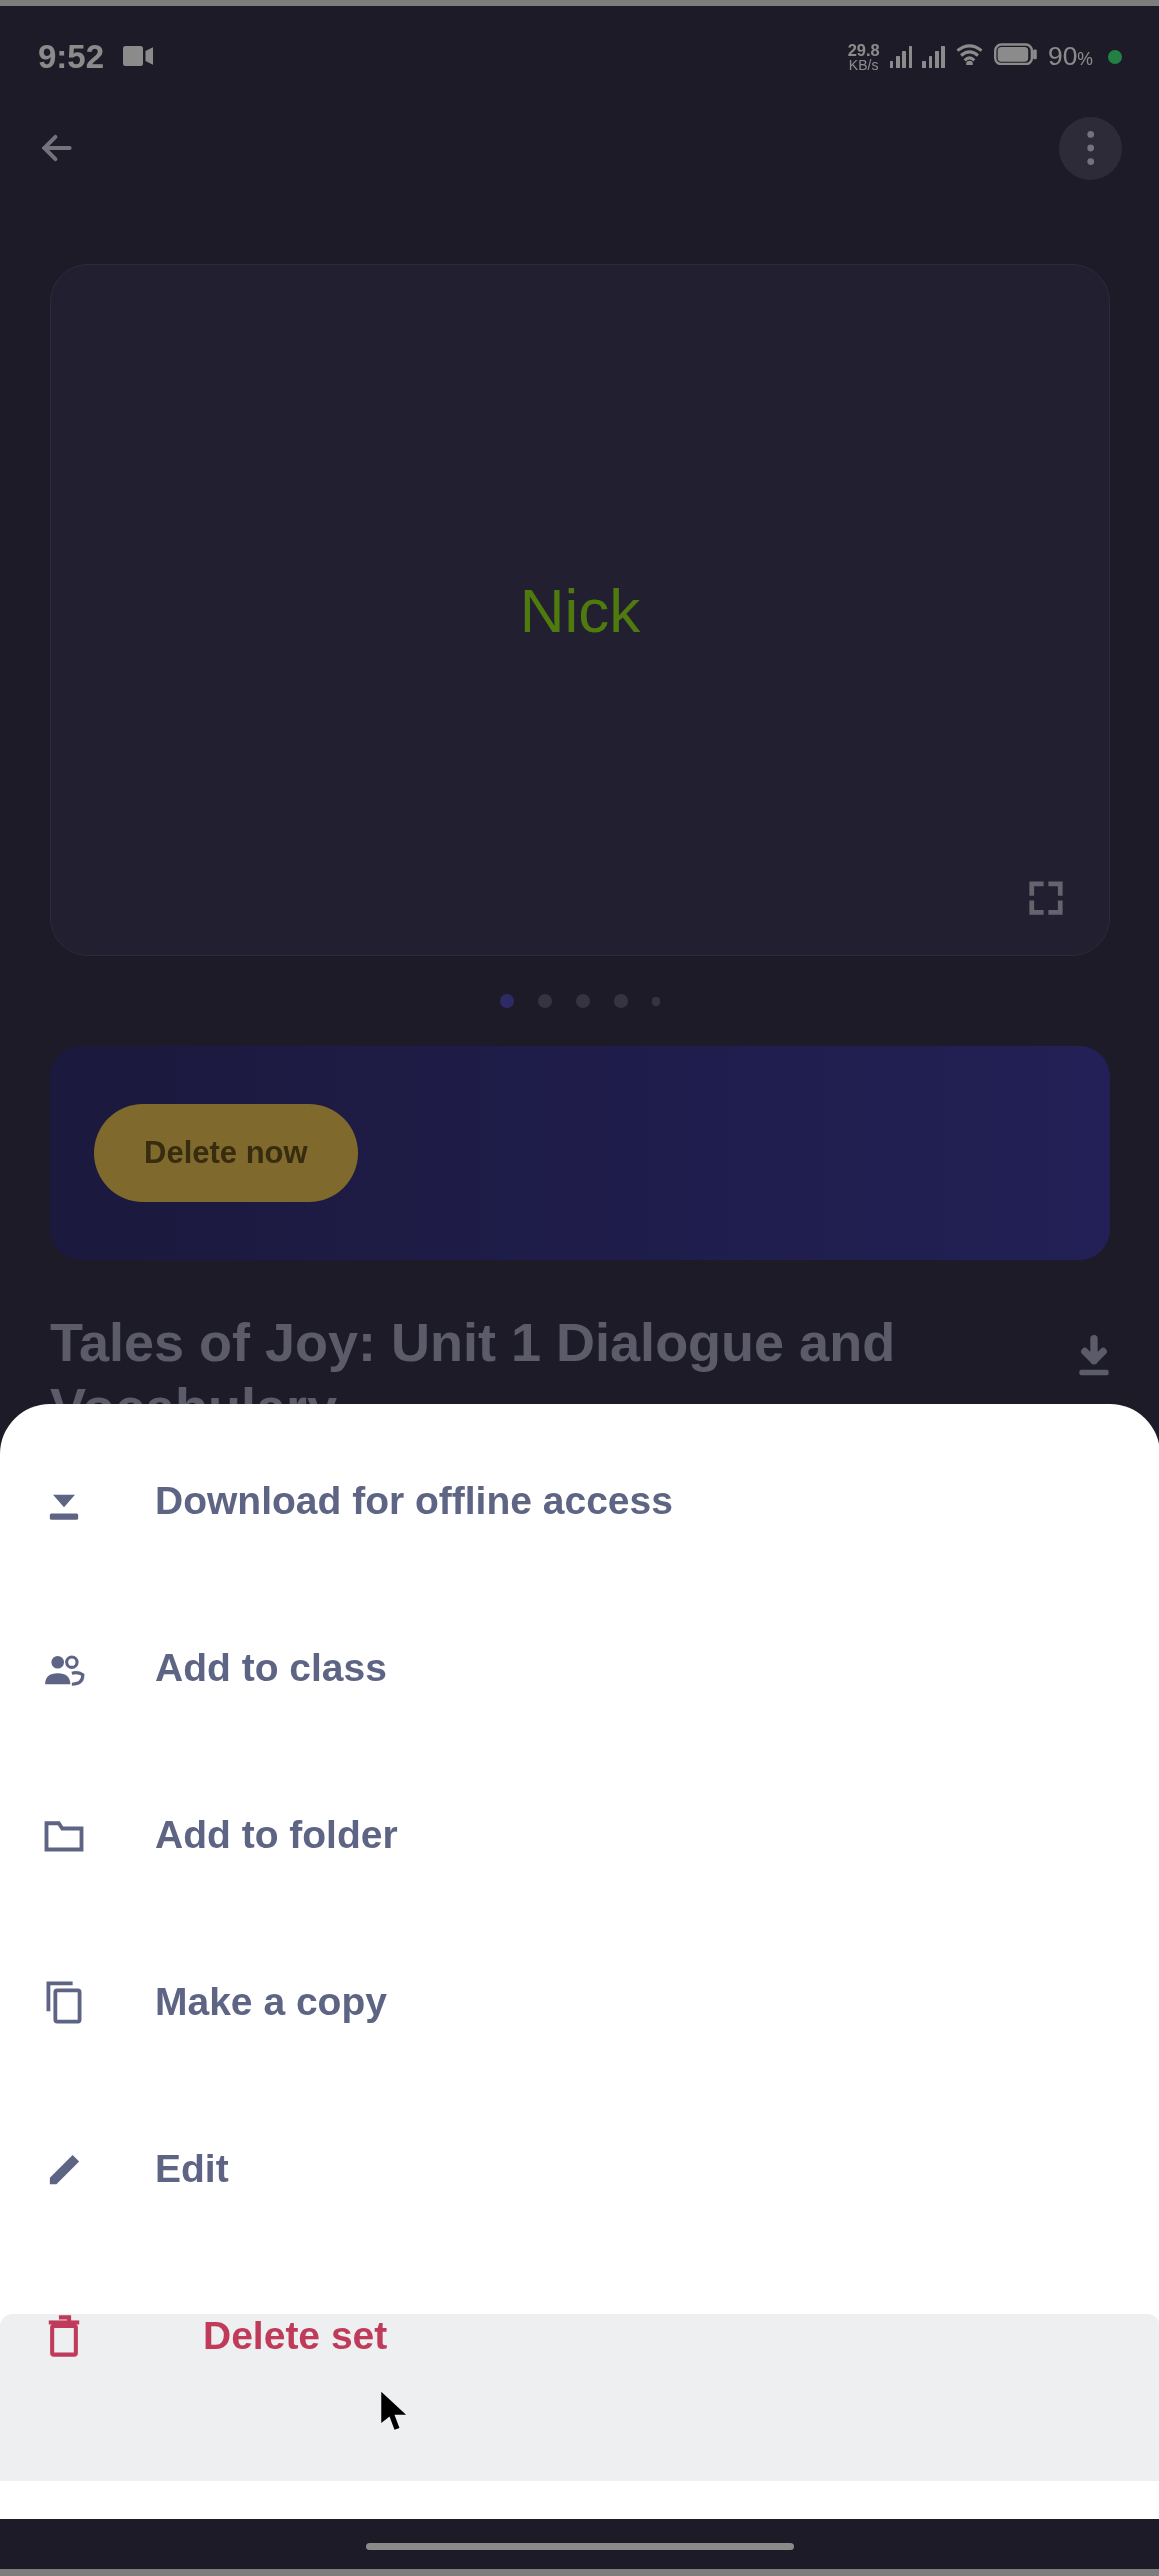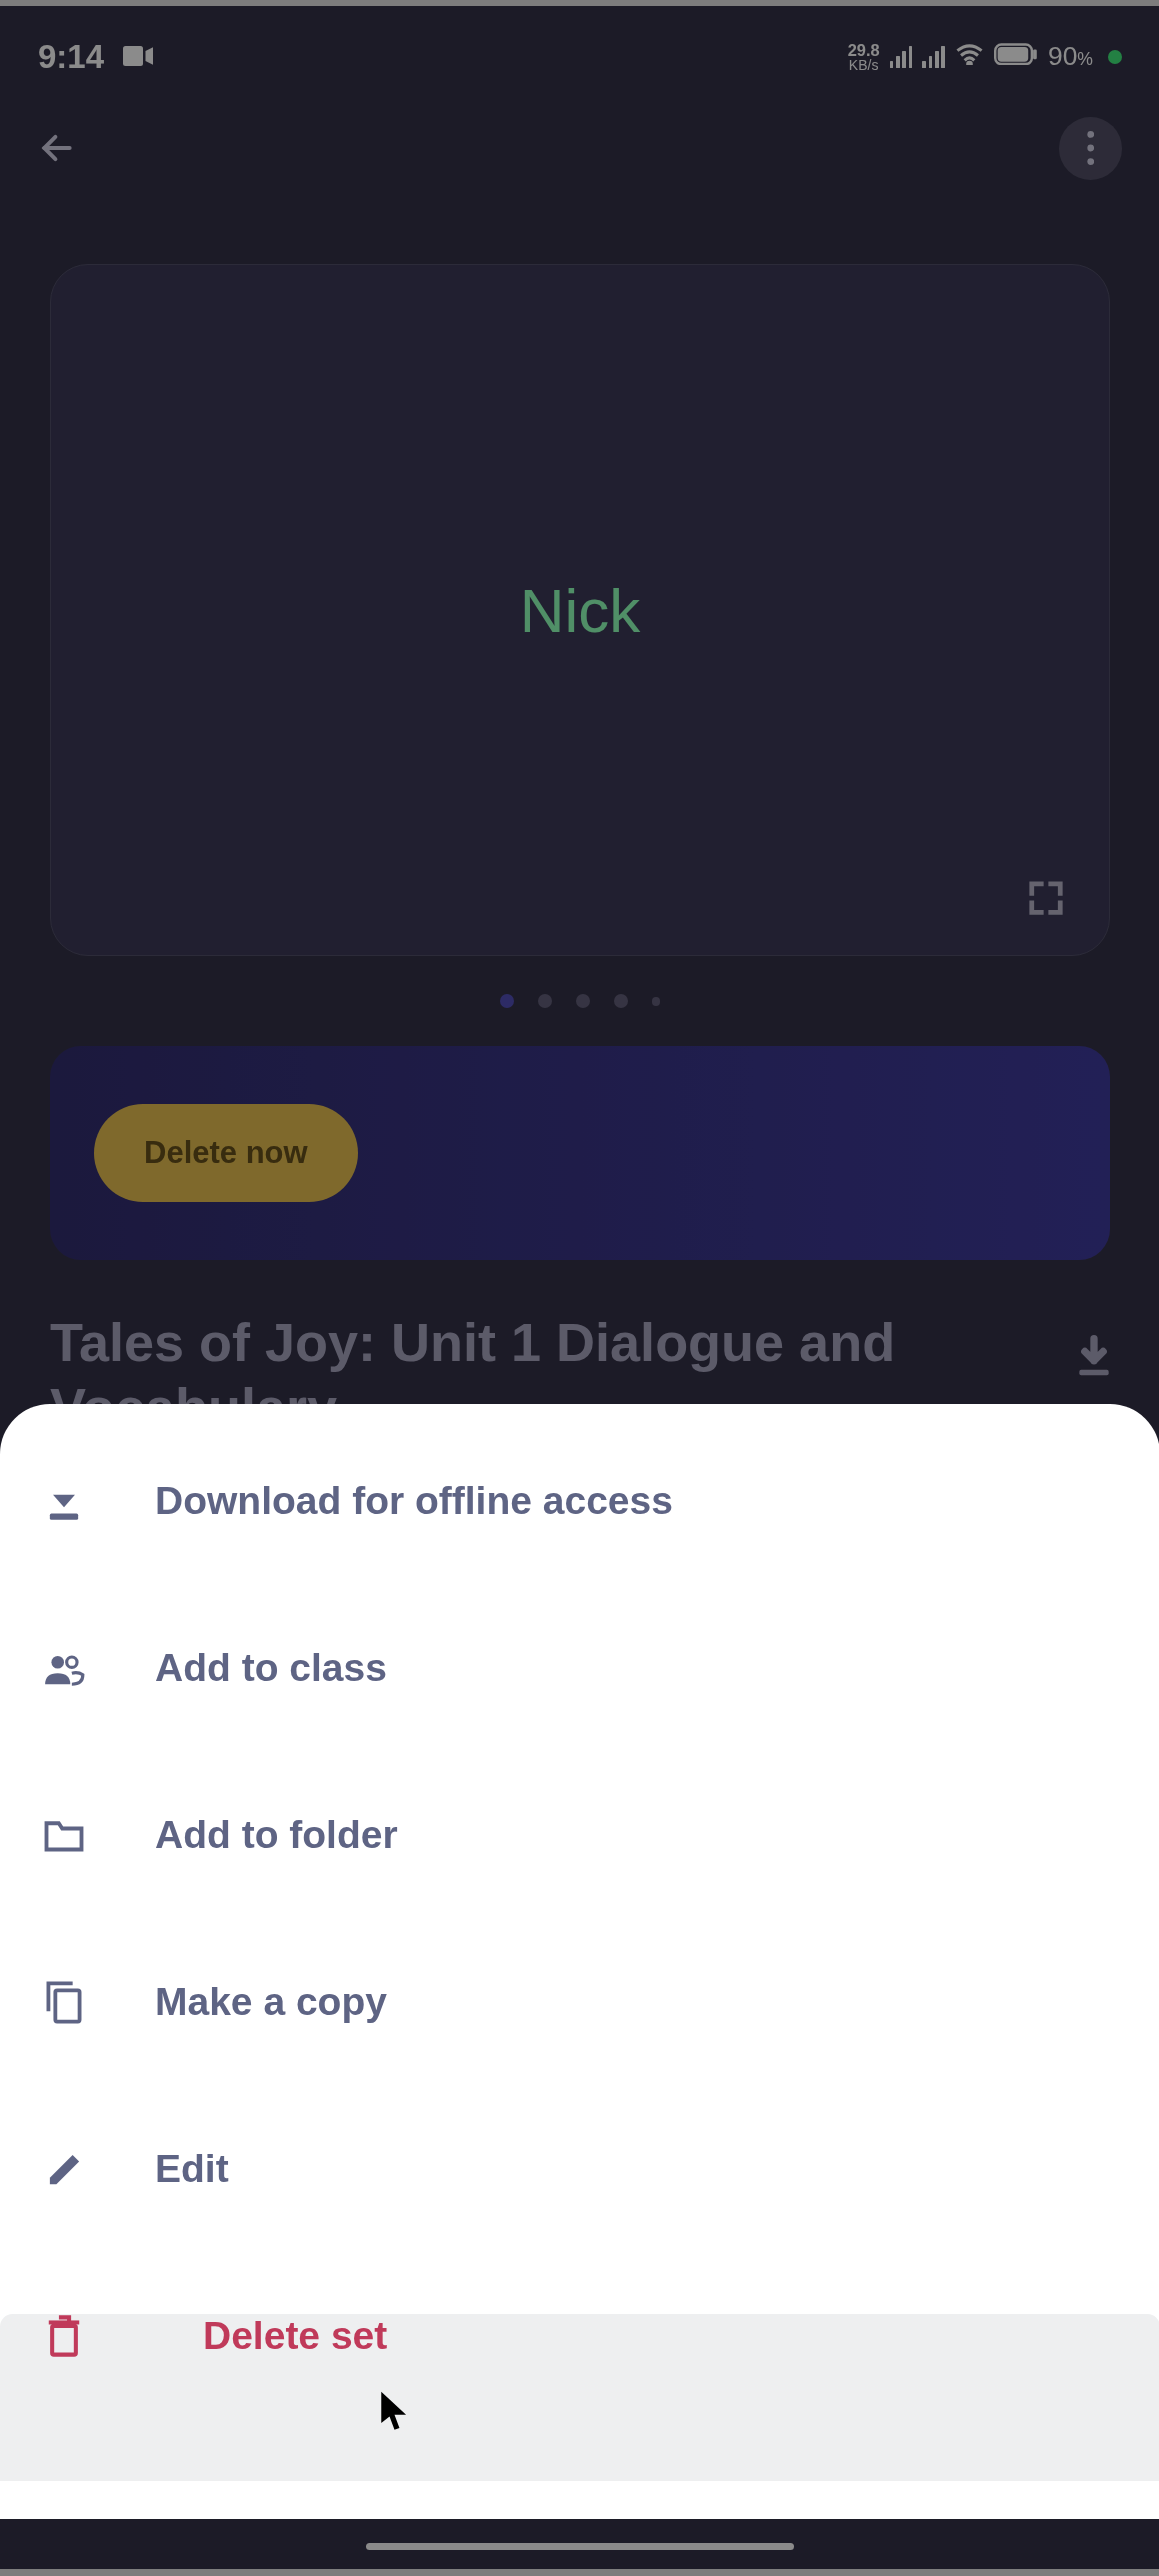--- a/index.html
+++ b/index.html
@@ -60,21 +60,21 @@
     .flashcard {
       height: 692px;
       border: 1.9px solid #4a4860;
       border-radius: 38px;
       background: #373550;
       position: relative;
       display: flex;
       align-items: center;
       justify-content: center;
     }
-    .flashcard-text { font-size: 62px; color: #86efac; font-weight: 500; }
+    .flashcard-text { font-size: 62px; color: #84cc16; font-weight: 500; }
     .fullscreen-icon {
       position: absolute; bottom: 38px; right: 44px;
       width: 38px; height: 38px; color: #a8a6b8;
     }
     .dots { display: flex; justify-content: center; gap: 24px; padding: 38px 0 25px; }
     .dot { width: 14px; height: 14px; border-radius: 50%; background: #5a5870; }
     .dot.active { background: #4b49a8; }
 
     .upgrade-banner {
       margin: 12.6px 50px 0;
@@ -159,21 +159,21 @@
     }
   </style>
 </head>
 <body>
 
 <div class="letterbox-top"></div>
 <div class="phone-frame">
 
   <div class="status-bar">
     <div class="status-left">
-      <span class="status-time">9:14</span>
+      <span class="status-time">9:52</span>
       <span>
         <svg width="30" height="20" viewBox="0 0 24 16" fill="currentColor">
             <rect x="0" y="0" width="16" height="16" rx="2"></rect>
             <path d="M18 4 L24 1 L24 15 L18 12 Z"></path>
           </svg>
       </span>
     </div>
     <div class="status-right">
       <div class="status-speed">
         <div class="status-speed-num">29.8</div>

